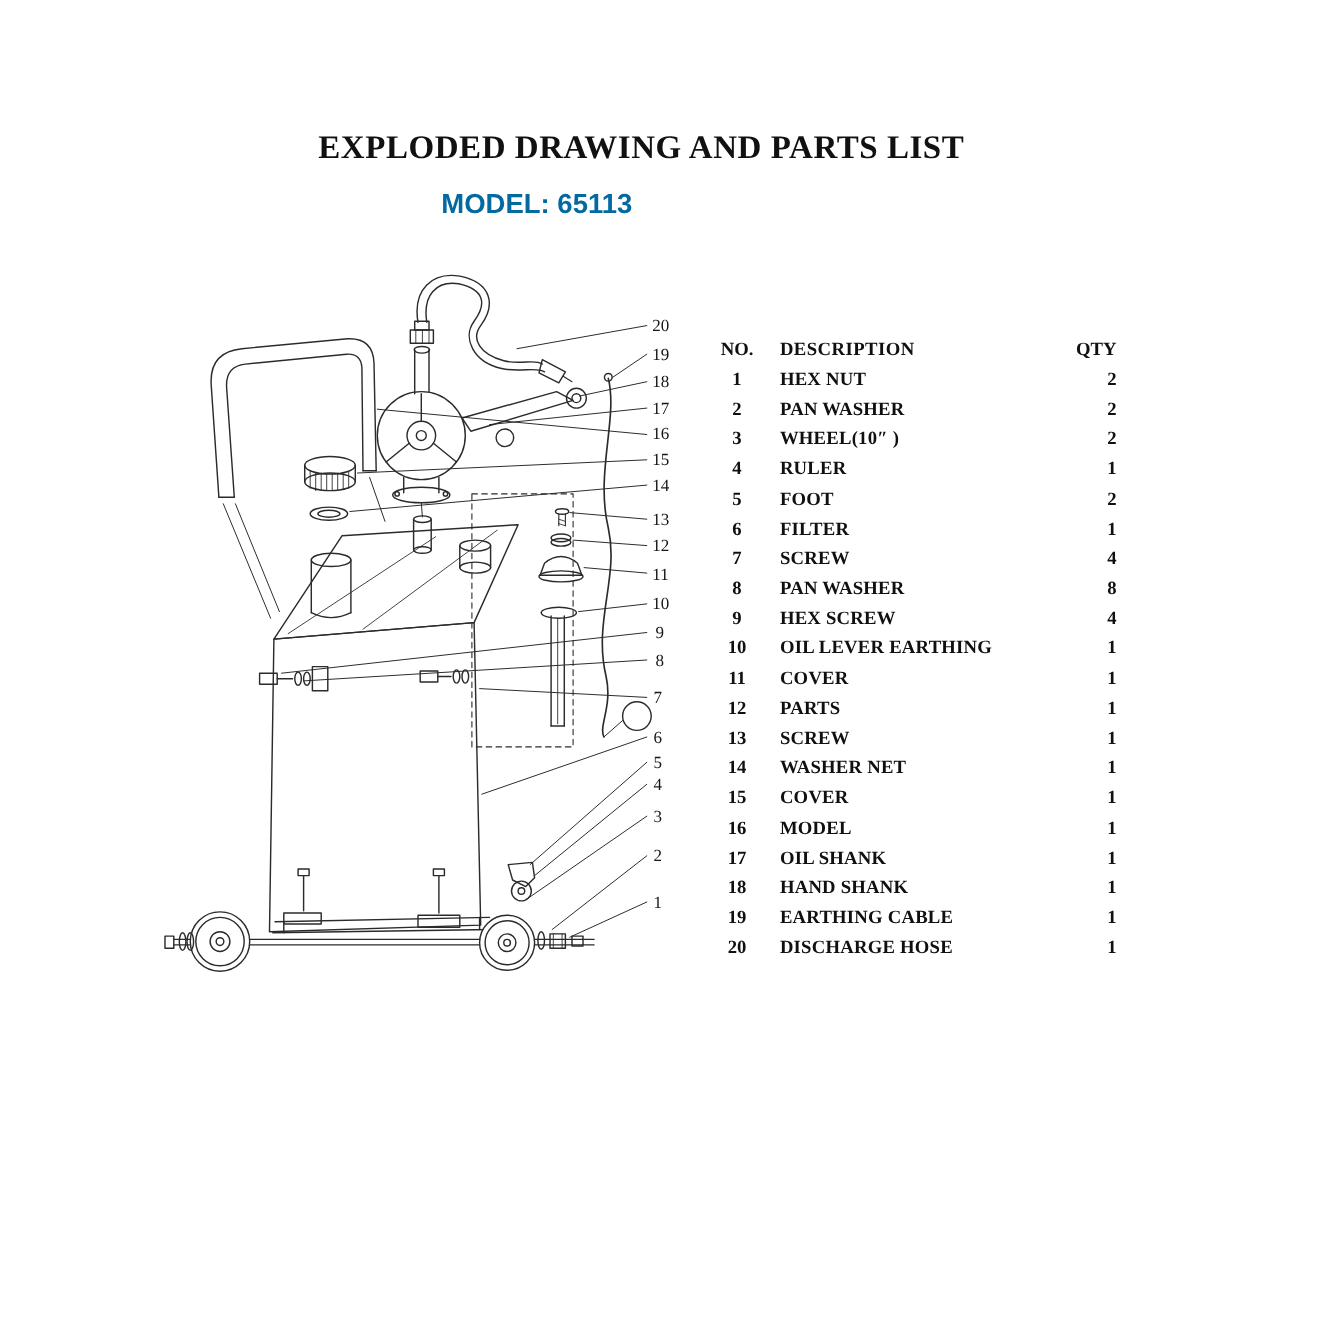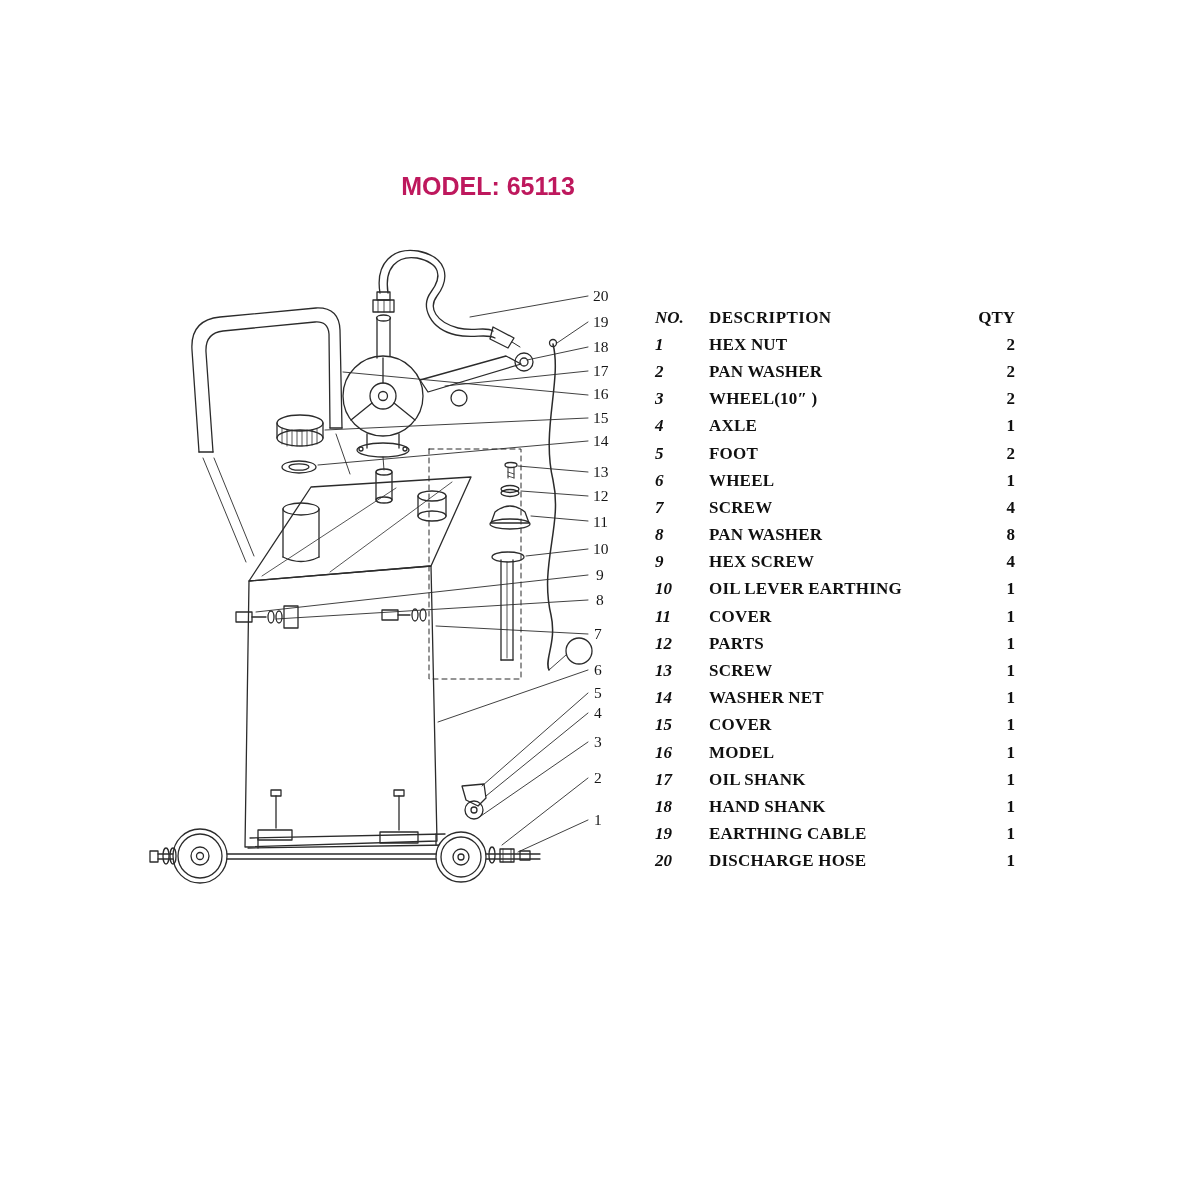--- a/index.html
+++ b/index.html
@@ -7,41 +7,42 @@
     position:relative; width:1200px; height:1200px; background:#ffffff;
     font-family:"Liberation Serif", serif; color:#151515; overflow:hidden;
   }
   .title {
     position:absolute; top:118px; left:0; width:1166px; text-align:center;
     font-size:30px; font-weight:bold; letter-spacing:0.5px;
     font-family:"Liberation Serif", serif; color:#111;
   }
   .model {
     position:absolute; top:172px; left:0; width:976px; text-align:center;
-    font-size:25px; font-weight:bold; font-family:"Liberation Sans", sans-serif; color:#be185d;
+    font-size:25px; font-weight:bold; font-family:"Liberation Sans", sans-serif; color:#0369a1;
   }
   .parts {
     position:absolute; left:655px; top:304px; width:360px;
     font-family:"Liberation Serif", serif; font-weight:bold; font-size:17px; color:#101010;
   }
   .prow {
     display:grid; grid-template-columns:46px 1fr 58px;
     height:27.2px; align-items:center;
   }
-  .c-no  { text-align:left; padding-right:16px;font-style:italic; }
+  .c-no  { text-align:center; padding-right:16px; }
   .c-desc{ text-align:left;  padding-left:8px; letter-spacing:0.2px;font-family:Liberation Serif, serif; }
   .c-qty { text-align:right; }
   .phead .c-desc { letter-spacing:0.4px; }
   svg.drawing { position:absolute; left:0; top:0; }
 </style>
 </head>
 <body>
 
 <div class="page">
 
+  <div class="title">EXPLODED DRAWING AND PARTS LIST</div>
   <div class="model">MODEL: 65113</div>
 
   <svg class="drawing" width="1200" height="1200" viewBox="0 0 1200 1200">
     <g stroke="#2b2b2b" fill="none" stroke-width="1.3" stroke-linecap="round" stroke-linejoin="round">
 
       <g>
         <path d="M199,452 L192,350 Q190,320 220,317 L316,308 Q339,307 340,330 L342,428"></path>
         <path d="M213,452 L206,352 Q205,333 223,331 L315,322 Q328,321 329,334 L330,428"></path>
         <path d="M199,452 L213,452"></path>
         <path d="M330,428 L342,428"></path>
@@ -250,33 +251,33 @@
     </div>
 
     <div class="prow">
       <span class="c-no">3</span>
       <span class="c-desc">WHEEL(10″ )</span>
       <span class="c-qty">2</span>
     </div>
 
     <div class="prow">
       <span class="c-no">4</span>
-      <span class="c-desc">AXLE</span>
+      <span class="c-desc">RULER</span>
       <span class="c-qty">1</span>
     </div>
 
     <div class="prow">
       <span class="c-no">5</span>
       <span class="c-desc">FOOT</span>
       <span class="c-qty">2</span>
     </div>
 
     <div class="prow">
       <span class="c-no">6</span>
-      <span class="c-desc">WHEEL</span>
+      <span class="c-desc">FILTER</span>
       <span class="c-qty">1</span>
     </div>
 
     <div class="prow">
       <span class="c-no">7</span>
       <span class="c-desc">SCREW</span>
       <span class="c-qty">4</span>
     </div>
 
     <div class="prow">

